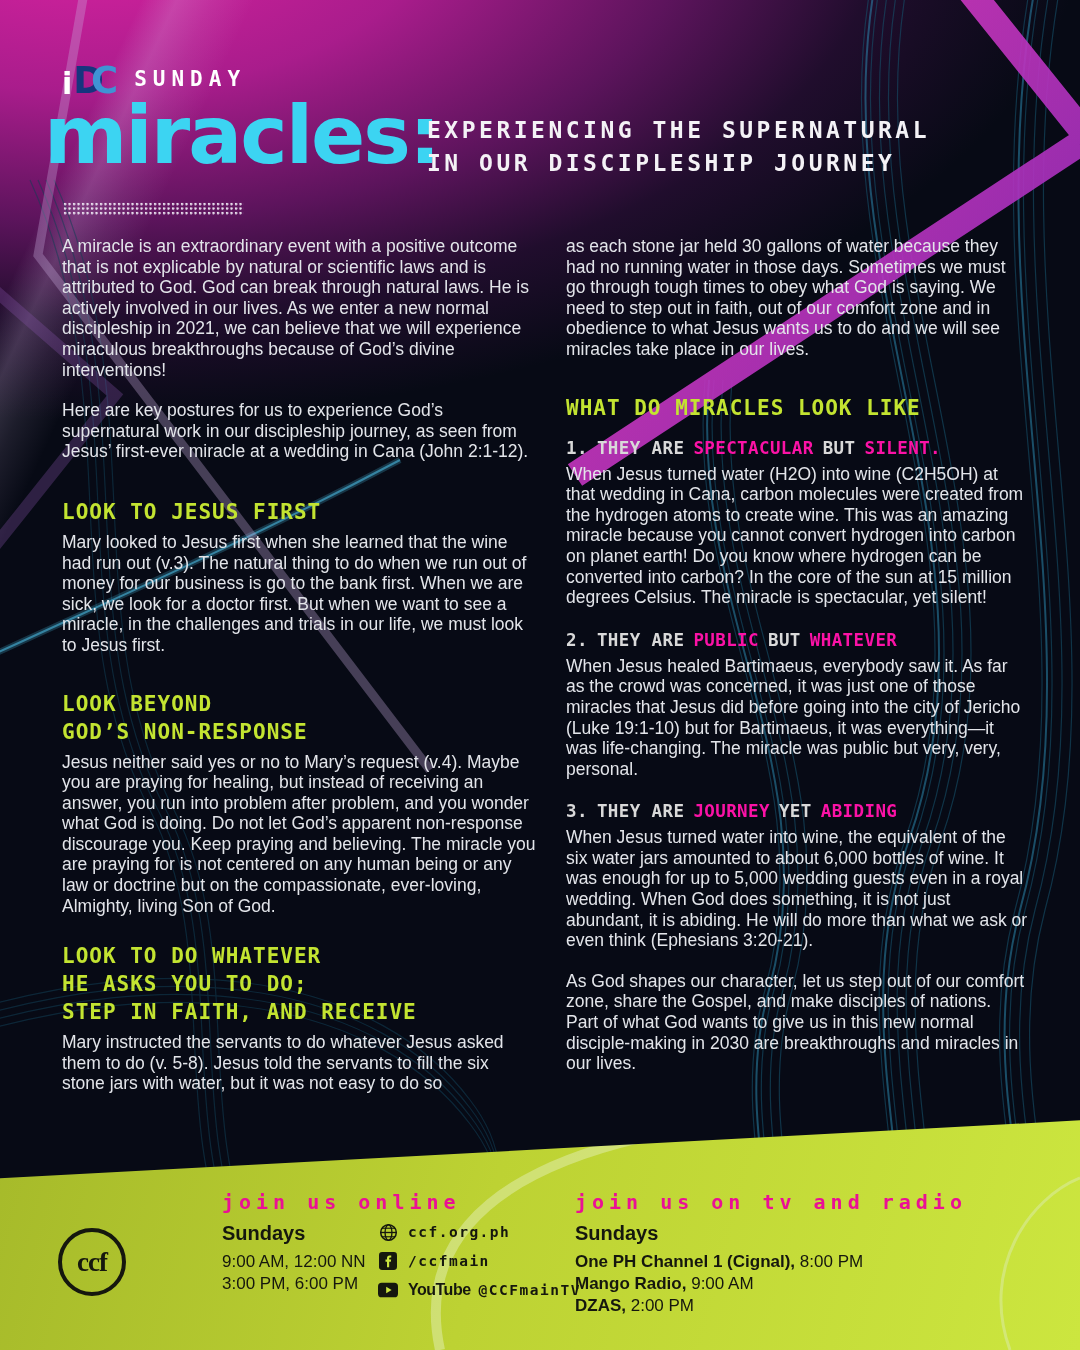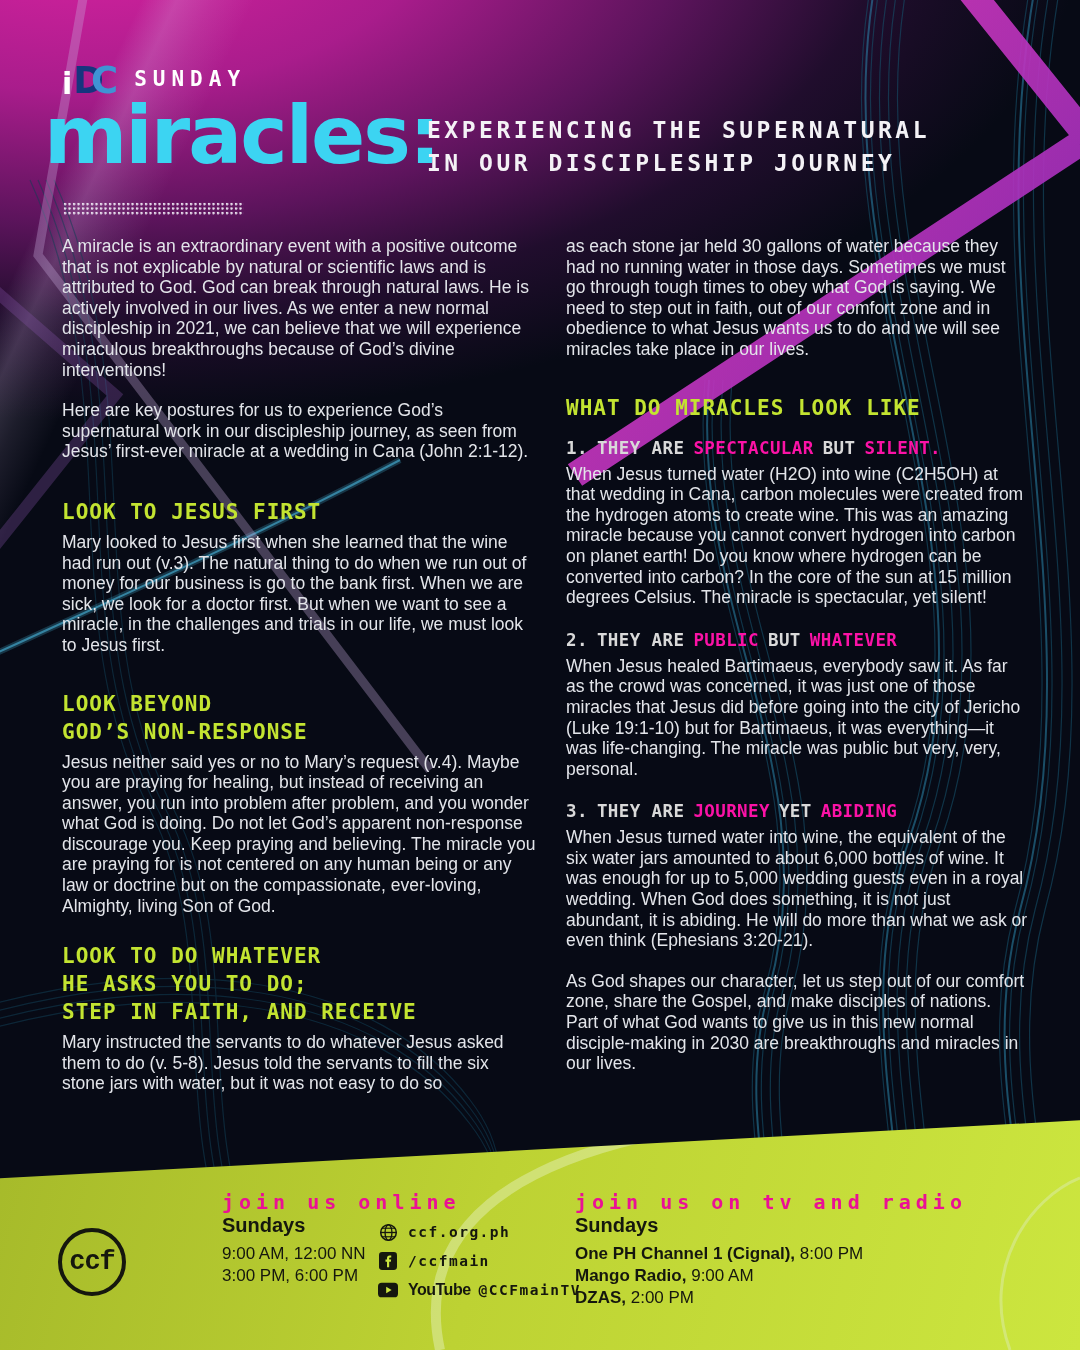--- a/index.html
+++ b/index.html
@@ -45,26 +45,26 @@
   .item-head .hl{color:#fb12a6;}
   .closing{margin-top:28px;}
   
   .footer{position:absolute;left:0;top:1118px;width:1080px;height:232px;z-index:4;
     background:linear-gradient(105deg,#a6ba2a 0%,#bdd233 45%,#cce63f 100%);
     -webkit-clip-path:polygon(0 26%,100% 1%,100% 100%,0 100%);
     clip-path:polygon(0 26%,100% 1%,100% 100%,0 100%);color:#15170e;}
   .footer-sweep{position:absolute;left:0;top:0;}
   .ccf-logo{position:absolute;left:58px;top:110px;width:60px;height:60px;border:4px solid #15170e;
     border-radius:50%;display:flex;align-items:center;justify-content:center;
-    font-family:Liberation Mono, monospace;font-weight:bold;font-size:27px;letter-spacing:-1px;color:#15170e;}
+    font-family:Liberation Serif, serif;font-weight:bold;font-size:27px;letter-spacing:-1px;color:#15170e;}
   .f-block{position:absolute;}
   .f-online{left:222px;top:72px;}
   .f-tv{left:575px;top:72px;}
   .f-head{font-family:"DejaVu Sans Mono",monospace;font-weight:bold;font-size:20px;
-    letter-spacing:5px;color:#ea1095;margin-bottom:0;text-align:right;}
+    letter-spacing:5px;color:#ea1095;margin-bottom:8px;text-align:right;}
   .f-day{font-weight:bold;font-size:20px;margin-bottom:6px;}
   .f-times{font-size:17px;line-height:22px;}
   .tv-row{font-size:17px;line-height:22px;}
   .tv-row b{font-weight:bold;}
   .f-links{position:absolute;left:378px;top:104px;}
   .link-row{display:flex;align-items:center;margin-bottom:9px;height:20px;}
   .link-row .ic{display:inline-flex;width:20px;height:20px;margin-right:10px;align-items:center;justify-content:center;}
   .link-row .lt{font-family:"DejaVu Sans Mono",monospace;font-size:14.5px;letter-spacing:1.5px;font-weight:bold;}
   .yt-word{font-family:"Liberation Sans",sans-serif;font-weight:bold;font-size:16px;margin-right:8px;letter-spacing:-.5px;}
 </style>

